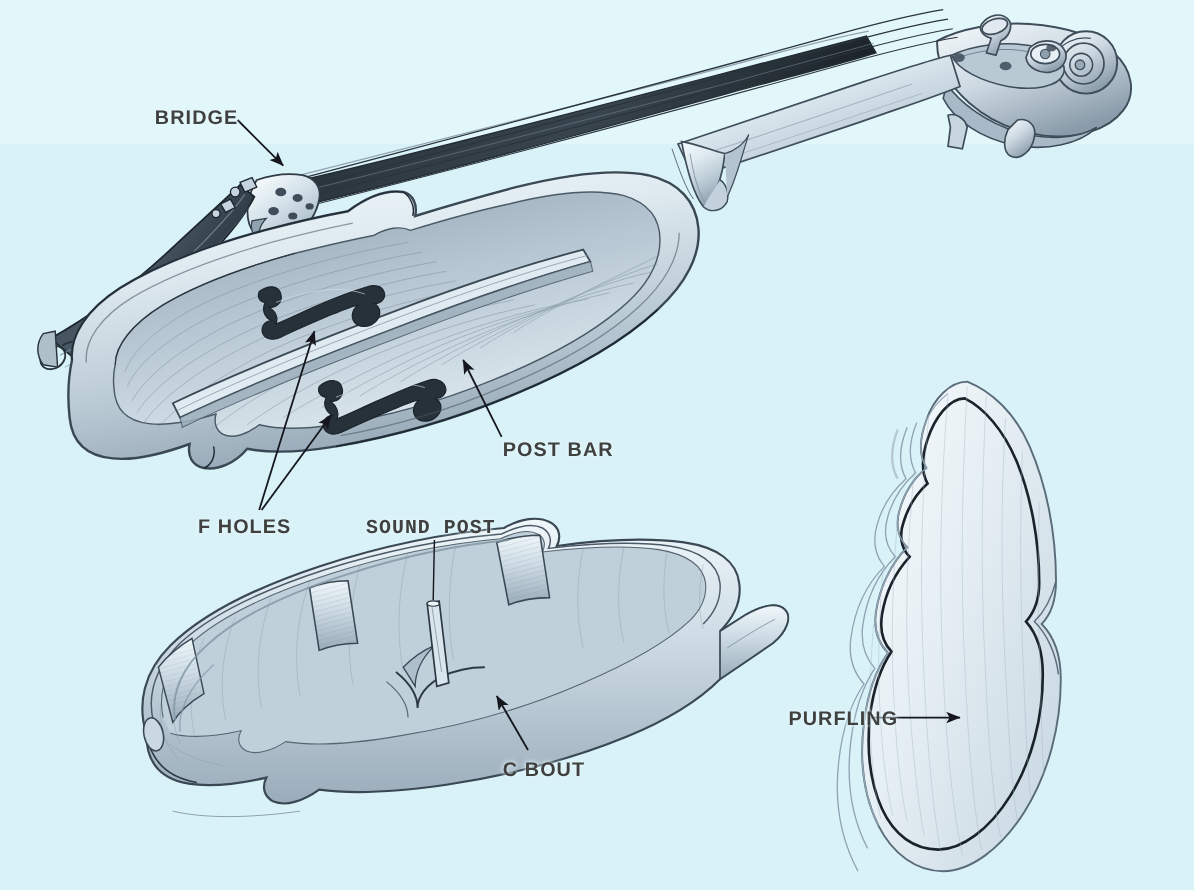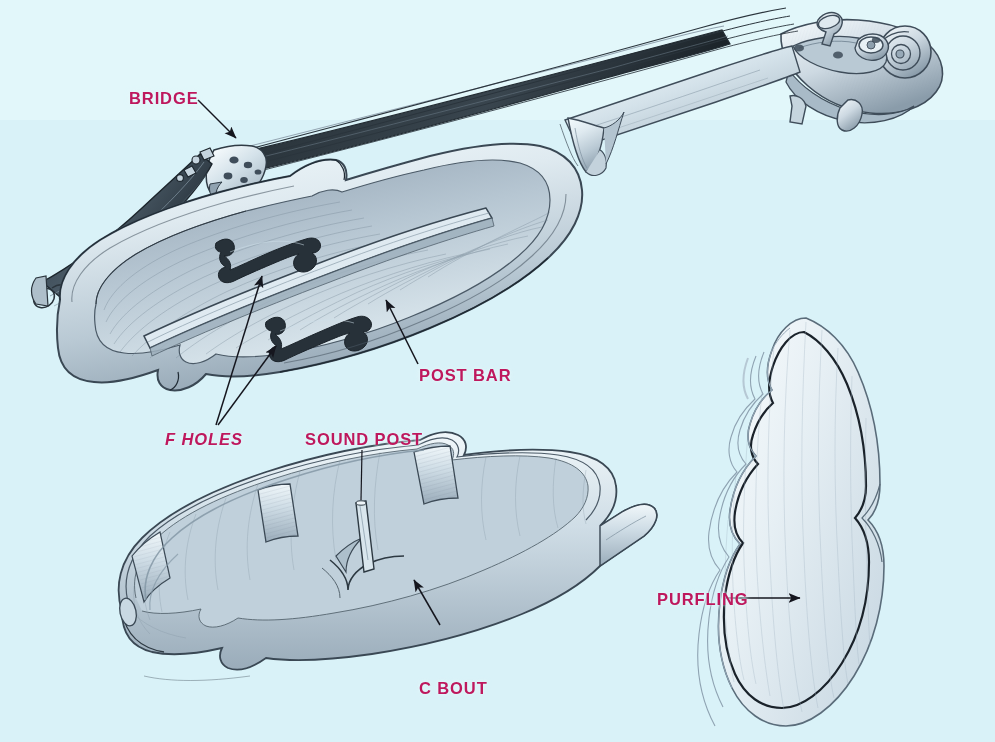--- a/index.html
+++ b/index.html
@@ -12,30 +12,30 @@
   }
   #stage{position:absolute;inset:0;width:995px;height:742px;}
   #stage svg{display:block;width:995px;height:742px;}
 
   .callout-label{
     position:absolute;
     font-family:"Liberation Sans", sans-serif;
     font-weight:bold;
     font-size:16.5px;
     letter-spacing:0.9px;
-    color:#be185d;
+    color:#404040;
     white-space:nowrap;
     text-shadow:0 0 3px rgba(232,250,253,.95),0 0 6px rgba(232,250,253,.8);
     user-select:none;
   }
   .lbl-bridge{left:129px;top:89px;}
   .lbl-bass-bar{left:419px;top:366px;}
-  .lbl-f-holes{left:165px;top:430px;font-style:italic;}
-  .lbl-sound-post{left:305px;top:430px;}
-  .lbl-c-bout{left:419px;top:633px;margin-top:46px;}
+  .lbl-f-holes{left:165px;top:430px;}
+  .lbl-sound-post{left:305px;top:430px;font-family:Liberation Mono, monospace;}
+  .lbl-c-bout{left:419px;top:633px;}
   .lbl-purfling{left:657px;top:590px;}
 </style>
 </head>
 <body>
 
 <div id="stage">
 <svg viewBox="0 0 995 742" xmlns="http://www.w3.org/2000/svg">
   <defs>
     <linearGradient id="woodA" x1="0" y1="0" x2="0.35" y2="1">
       <stop offset="0" stop-color="#f3fbfd"></stop>

